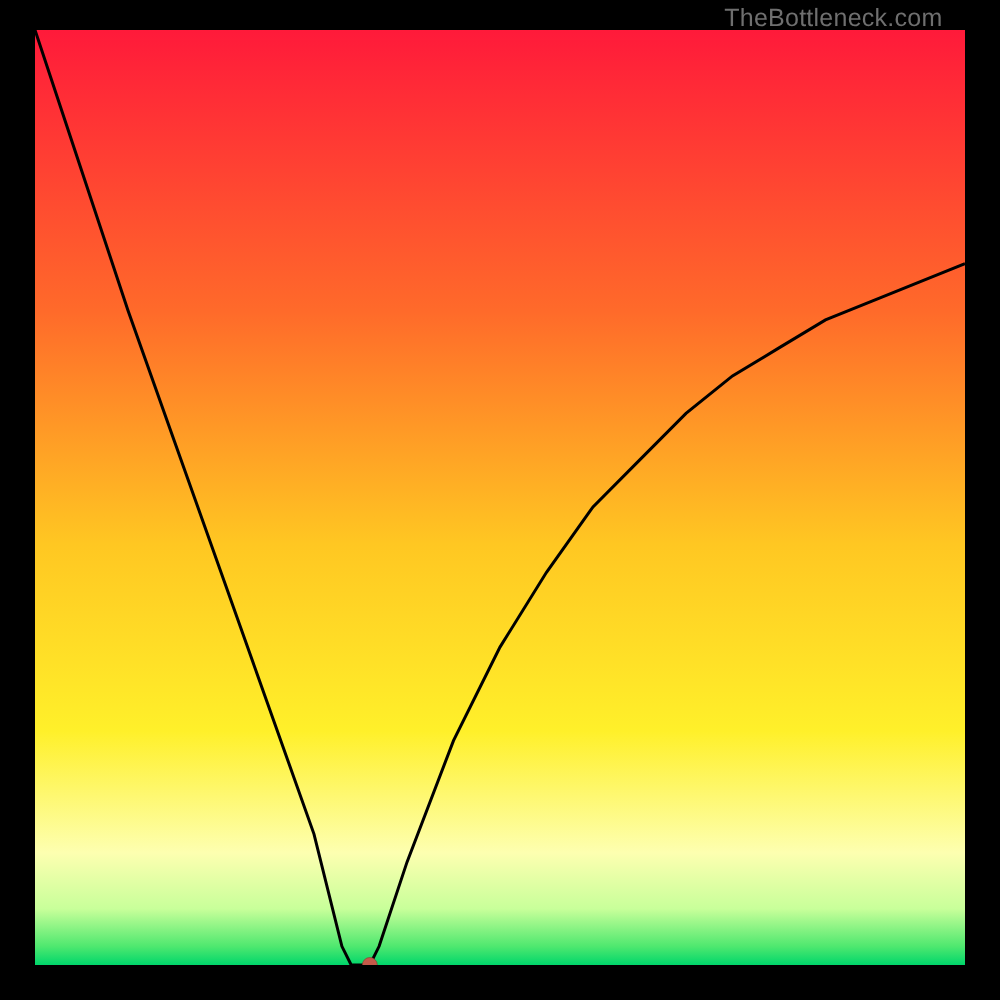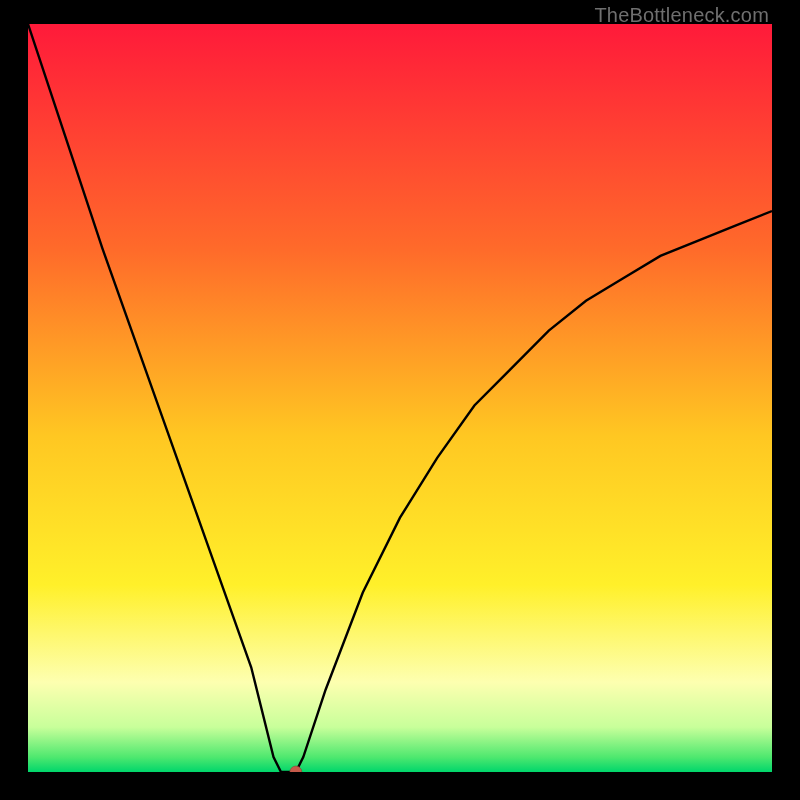--- a/index.html
+++ b/index.html
@@ -15,21 +15,21 @@
     position: absolute;
     left: 28px;
     top: 24px;
     width: 744px;
     height: 748px;
     background: #000;
   }
   .watermark {
     position: absolute;
     top: 4px;
-    right: 31px;
+    right: 46px;
     color: #6f6f6f;
     font-size: 20px;
     font-weight: 500;
     letter-spacing: 0.2px;
   }
   svg {
     display: block;
   }
 </style>
 </head>

